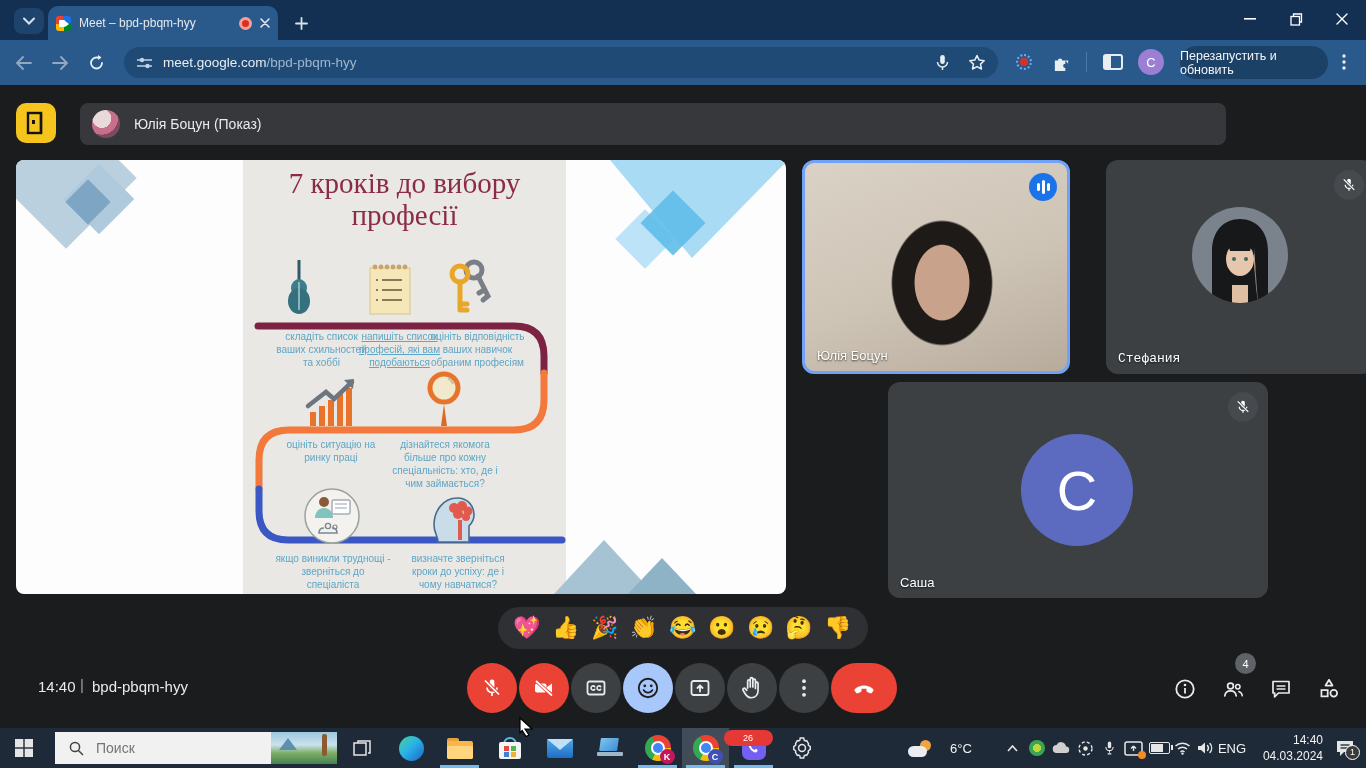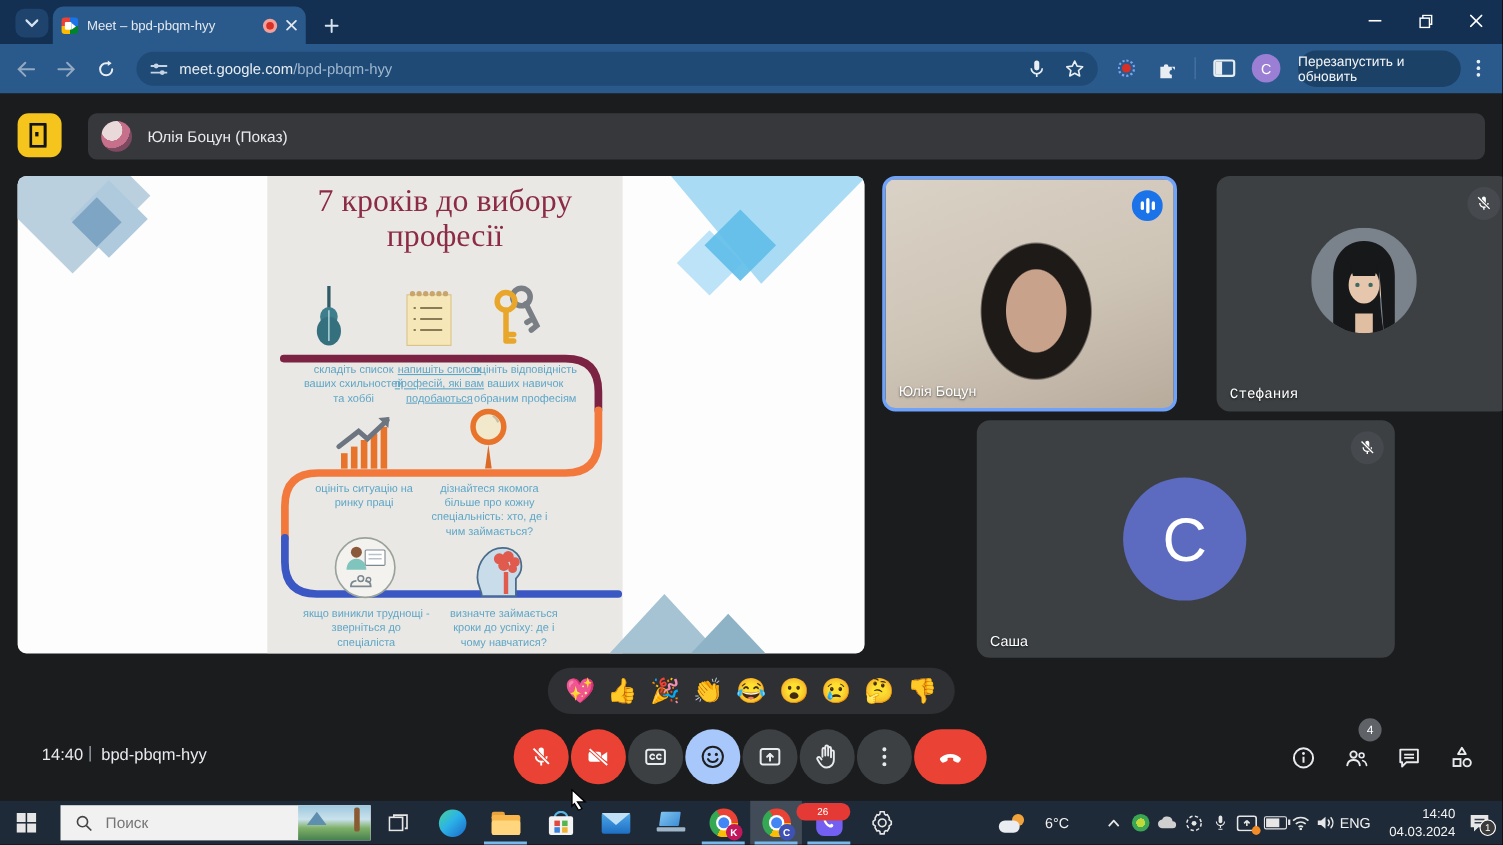--- a/index.html
+++ b/index.html
@@ -32,21 +32,21 @@
   .urlpath{color:#9FB7CF;font-size:13.5px;}
   .restart{position:absolute;left:1180px;top:6px;width:148px;height:33px;background:#1C4166;border-radius:17px;
     color:#F1F4F7;font-size:12.5px;display:flex;align-items:center;justify-content:center;}
   .avatarC{position:absolute;left:1138px;top:9px;width:26px;height:26px;border-radius:50%;background:#9B7FD4;
     color:#fff;font-size:13px;display:flex;align-items:center;justify-content:center;}
 
   
   .meetpage{position:absolute;left:0;top:85px;width:1366px;height:643px;background:#1B1C1E;}
   .doorbtn{position:absolute;left:16px;top:18px;width:40px;height:40px;border-radius:10px;background:#F6C51D;
     display:flex;align-items:center;justify-content:center;}
-  .presbar{position:absolute;left:80px;top:18px;width:1270px;height:42px;background:#37383B;border-radius:8px;
+  .presbar{position:absolute;left:80px;top:18px;width:1146px;height:42px;background:#37383B;border-radius:8px;
     display:flex;align-items:center;padding:0 12px;box-sizing:border-box;text-align:center;}
   .presavatar{width:28px;height:28px;border-radius:50%;flex:0 0 auto;
     background:radial-gradient(circle at 35% 30%,#E9D9DB 0 35%,#C7708C 36% 60%,#7E4A62 61% 100%);}
   .presname{color:#E8EAED;font-size:14px;margin-left:14px;}
 
   .slide{position:absolute;left:16px;top:75px;width:770px;height:434px;background:#FDFDFD;border-radius:8px;overflow:hidden;}
   .slidecol{position:absolute;left:227px;top:0;width:323px;height:434px;background:#E9E8E5;}
   .stitle{position:absolute;left:227px;top:8px;width:323px;text-align:center;
     font-family:"Liberation Serif",serif;color:#8B2B45;font-size:29px;line-height:1.1;}
   .ssub{position:absolute;left:227px;top:76px;width:300px;text-align:right;color:#7FA9CB;font-size:13px;}
@@ -313,21 +313,21 @@
             <circle cx="30" cy="24" r="5"></circle>
             <circle cx="38" cy="22" r="5"></circle>
             <circle cx="44" cy="27" r="4.5"></circle>
             <circle cx="34" cy="30" r="5"></circle>
             <circle cx="42" cy="33" r="4"></circle>
           </g>
         <path d="M36 36v20" stroke="#E05A4E" stroke-width="4"></path>
       </svg>
 
       <div class="step" style="left:258px;top:392px;width:118px;">якщо виникли труднощі - зверніться до спеціаліста</div>
-      <div class="step" style="left:386px;top:392px;width:112px;">визначте займається кроки до успіху: де і чому навчатися?</div>
+      <div class="step" style="left:386px;top:392px;width:112px;">визначте зверніться кроки до успіху: де і чому навчатися?</div>
     </div>
 
     <div class="tile" style="left:802px;top:75px;width:268px;height:214px;border:3px solid #6FA2F8;box-sizing:border-box;background:linear-gradient(160deg,#DAD2C6 0%,#CEC4B6 55%,#B7AB9C 100%);">
       <div class="abs" style="left:52px;top:18px;width:170px;height:196px;background:radial-gradient(ellipse 85px 105px at 50% 52%,#1E1A18 0 58%,transparent 60%);"></div>
       <div class="abs" style="left:92px;top:62px;width:90px;height:120px;background:radial-gradient(ellipse 45px 62px at 50% 48%,#C9A28C 0 60%,transparent 62%);"></div>
       <div class="audioind">
           <i style="height:8px;"></i>
           <i style="height:14px;"></i>
           <i style="height:8px;"></i>
         </div>

